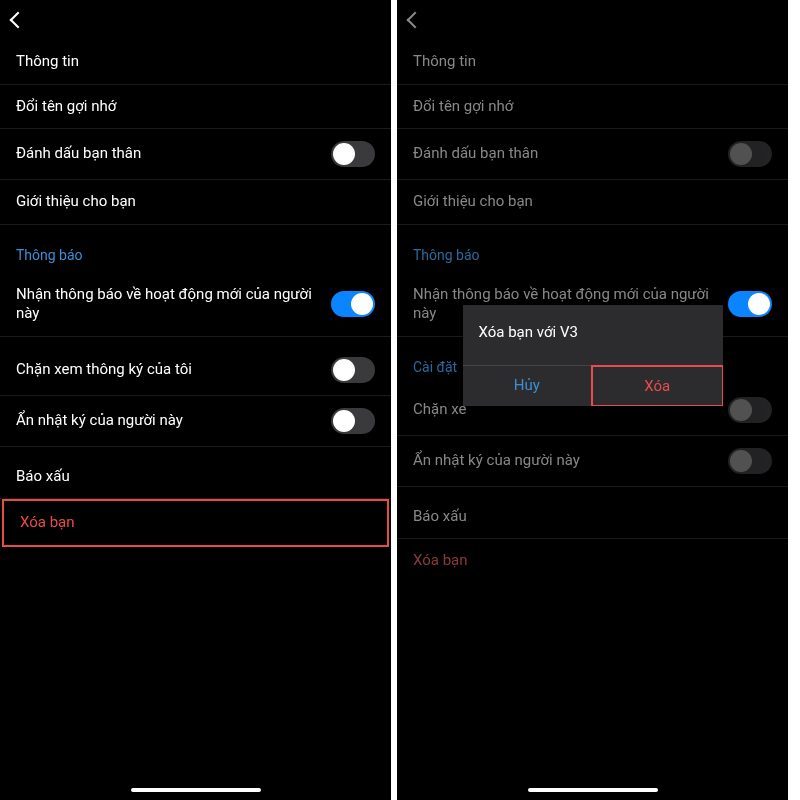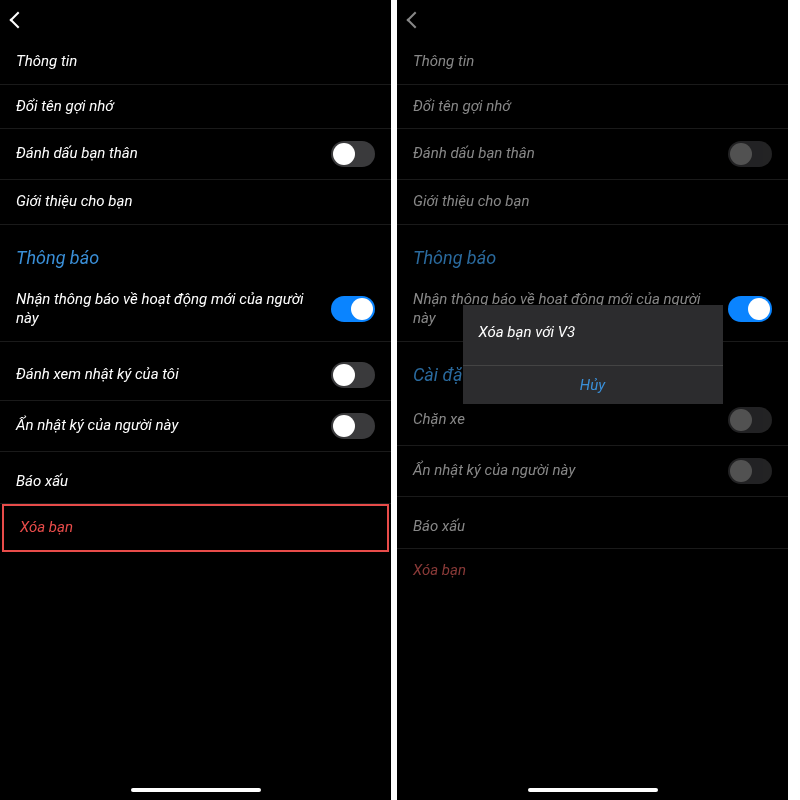--- a/index.html
+++ b/index.html
@@ -11,21 +11,20 @@
       display: flex;
       gap: 6px;
       overflow: hidden;
     }
     .screen {
       width: 391px;
       height: 800px;
       background: #000;
       position: relative;
       overflow: hidden;
-      font-style: italic;
     }
     .header {
       height: 40px;
       display: flex;
       align-items: center;
       padding: 0 12px;
     }
     .back-icon {
       width: 12px;
       height: 12px;
@@ -46,21 +45,21 @@
       font-size: 15px;
       line-height: 1.3;
       flex: 1;
       padding-right: 10px;
     }
     .row-label.red { color: #e84c4a; }
     .row-label.dim-red { color: #8a3a38; }
     .row-label.dim { color: #888; }
     .section-header {
       color: #3a8fd8;
-      font-size: 18px;
+      font-size: 14px;
       padding: 14px 16px 10px 16px;
     }
     .section-header.dim { color: #2a6a9e; }
     .gap { height: 8px; background: #000; }
     .toggle {
       width: 44px;
       height: 26px;
       border-radius: 13px;
       background: #3a3a3c;
       position: relative;
@@ -160,21 +159,21 @@
   <div class="section-header">Thông báo</div>
   <div class="row">
     <div class="row-label">Nhận thông báo về hoạt động mới của người này</div>
     <div class="toggle on">
         <div class="toggle-thumb"></div>
       </div>
   </div>
 
   <div class="gap"></div>
   <div class="row">
-    <div class="row-label">Đánh xem nhật ký của tôi</div>
+    <div class="row-label">Chặn xem thông ký của tôi</div>
     <div class="toggle">
         <div class="toggle-thumb"></div>
       </div>
   </div>
   <div class="row">
     <div class="row-label">Ẩn nhật ký của người này</div>
     <div class="toggle">
         <div class="toggle-thumb"></div>
       </div>
   </div>
@@ -243,18 +242,19 @@
   </div>
   <div class="row" style="border-bottom:none;">
     <div class="row-label dim-red">Xóa bạn</div>
   </div>
 
   <div class="dialog-overlay">
     <div class="dialog">
       <div class="dialog-title">Xóa bạn với V3</div>
       <div class="dialog-buttons">
         <div class="dialog-btn cancel">Hủy</div>
+        <div class="dialog-btn delete">Xóa</div>
       </div>
     </div>
   </div>
 
   <div class="home-indicator"></div>
 </div>
 
 </body></html>

